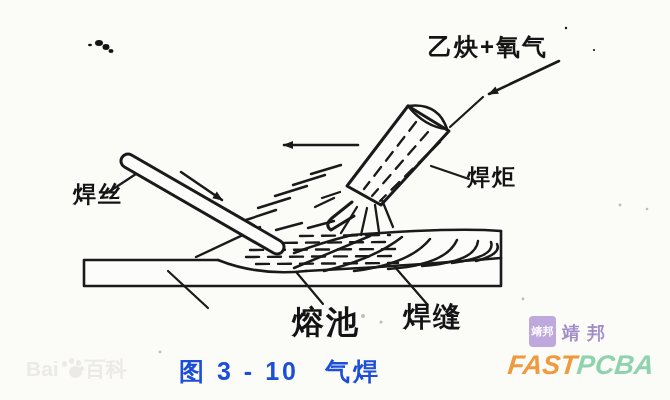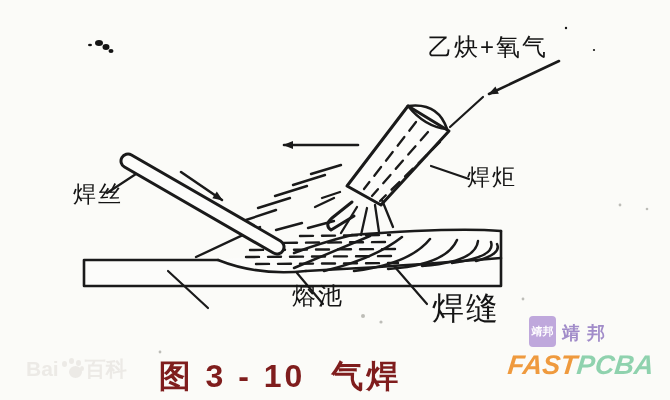--- a/index.html
+++ b/index.html
@@ -4,32 +4,32 @@
 <style>
   html,body{margin:0;padding:0;}
   body{
     width:670px;height:400px;position:relative;overflow:hidden;
     background:#fbfbf8;
     font-family:"Liberation Sans","DejaVu Sans",sans-serif;
   }
   .stage{position:absolute;inset:0;}
   svg.line-art{position:absolute;left:0;top:0;}
   .lbl{
-    position:absolute;color:#141414;font-weight:normal;white-space:nowrap;
+    position:absolute;color:#141414;font-weight:bold;white-space:nowrap;
     letter-spacing:2px;line-height:1;
   }
   .lbl-gas{left:428px;top:35px;font-size:24px;}
   .lbl-torch{left:467px;top:166px;font-size:23px;}
   .lbl-wire{left:73px;top:183px;font-size:23px;}
   .lbl-work{left:185px;top:303px;font-size:24px;}
-  .lbl-pool{left:292px;top:284px;font-size:24px;}
-  .lbl-seam{left:403px;top:292px;font-size:32px;margin-left:29px;}
+  .lbl-pool{left:292px;top:306px;font-size:32px;}
+  .lbl-seam{left:403px;top:303px;font-size:28px;}
   .caption{
     position:absolute;left:0;top:355px;width:560px;text-align:center;
-    color:#7f1d1d;font-weight:bold;font-size:32px;letter-spacing:3px;
+    color:#1d4ed8;font-weight:bold;font-size:25px;letter-spacing:3px;
   }
   .caption .gap{display:inline-block;width:26px;}
   
   .vendor{position:absolute;left:508px;top:303px;width:134px;height:90px;}
   .vendor .seal{
     position:absolute;left:21px;top:13px;width:27px;height:31px;
     background:#bfa8dc;border-radius:4px;color:#ffffff;
     font-size:11px;font-weight:bold;display:flex;align-items:center;
     justify-content:center;letter-spacing:0;
   }

